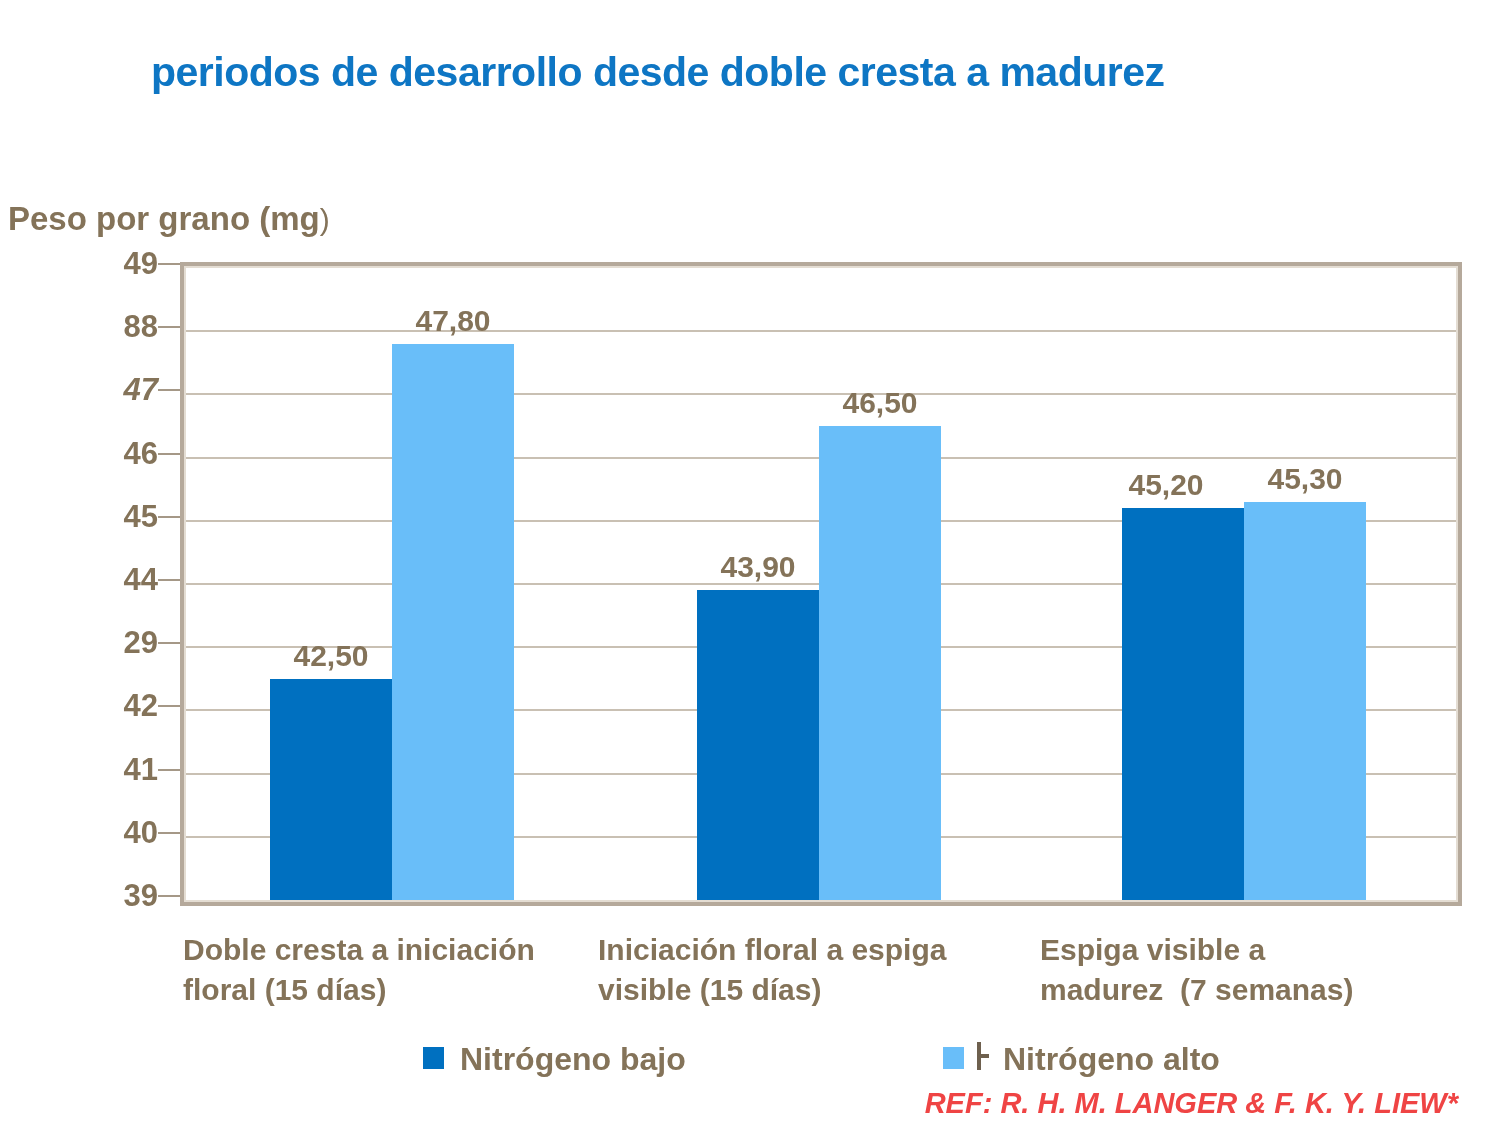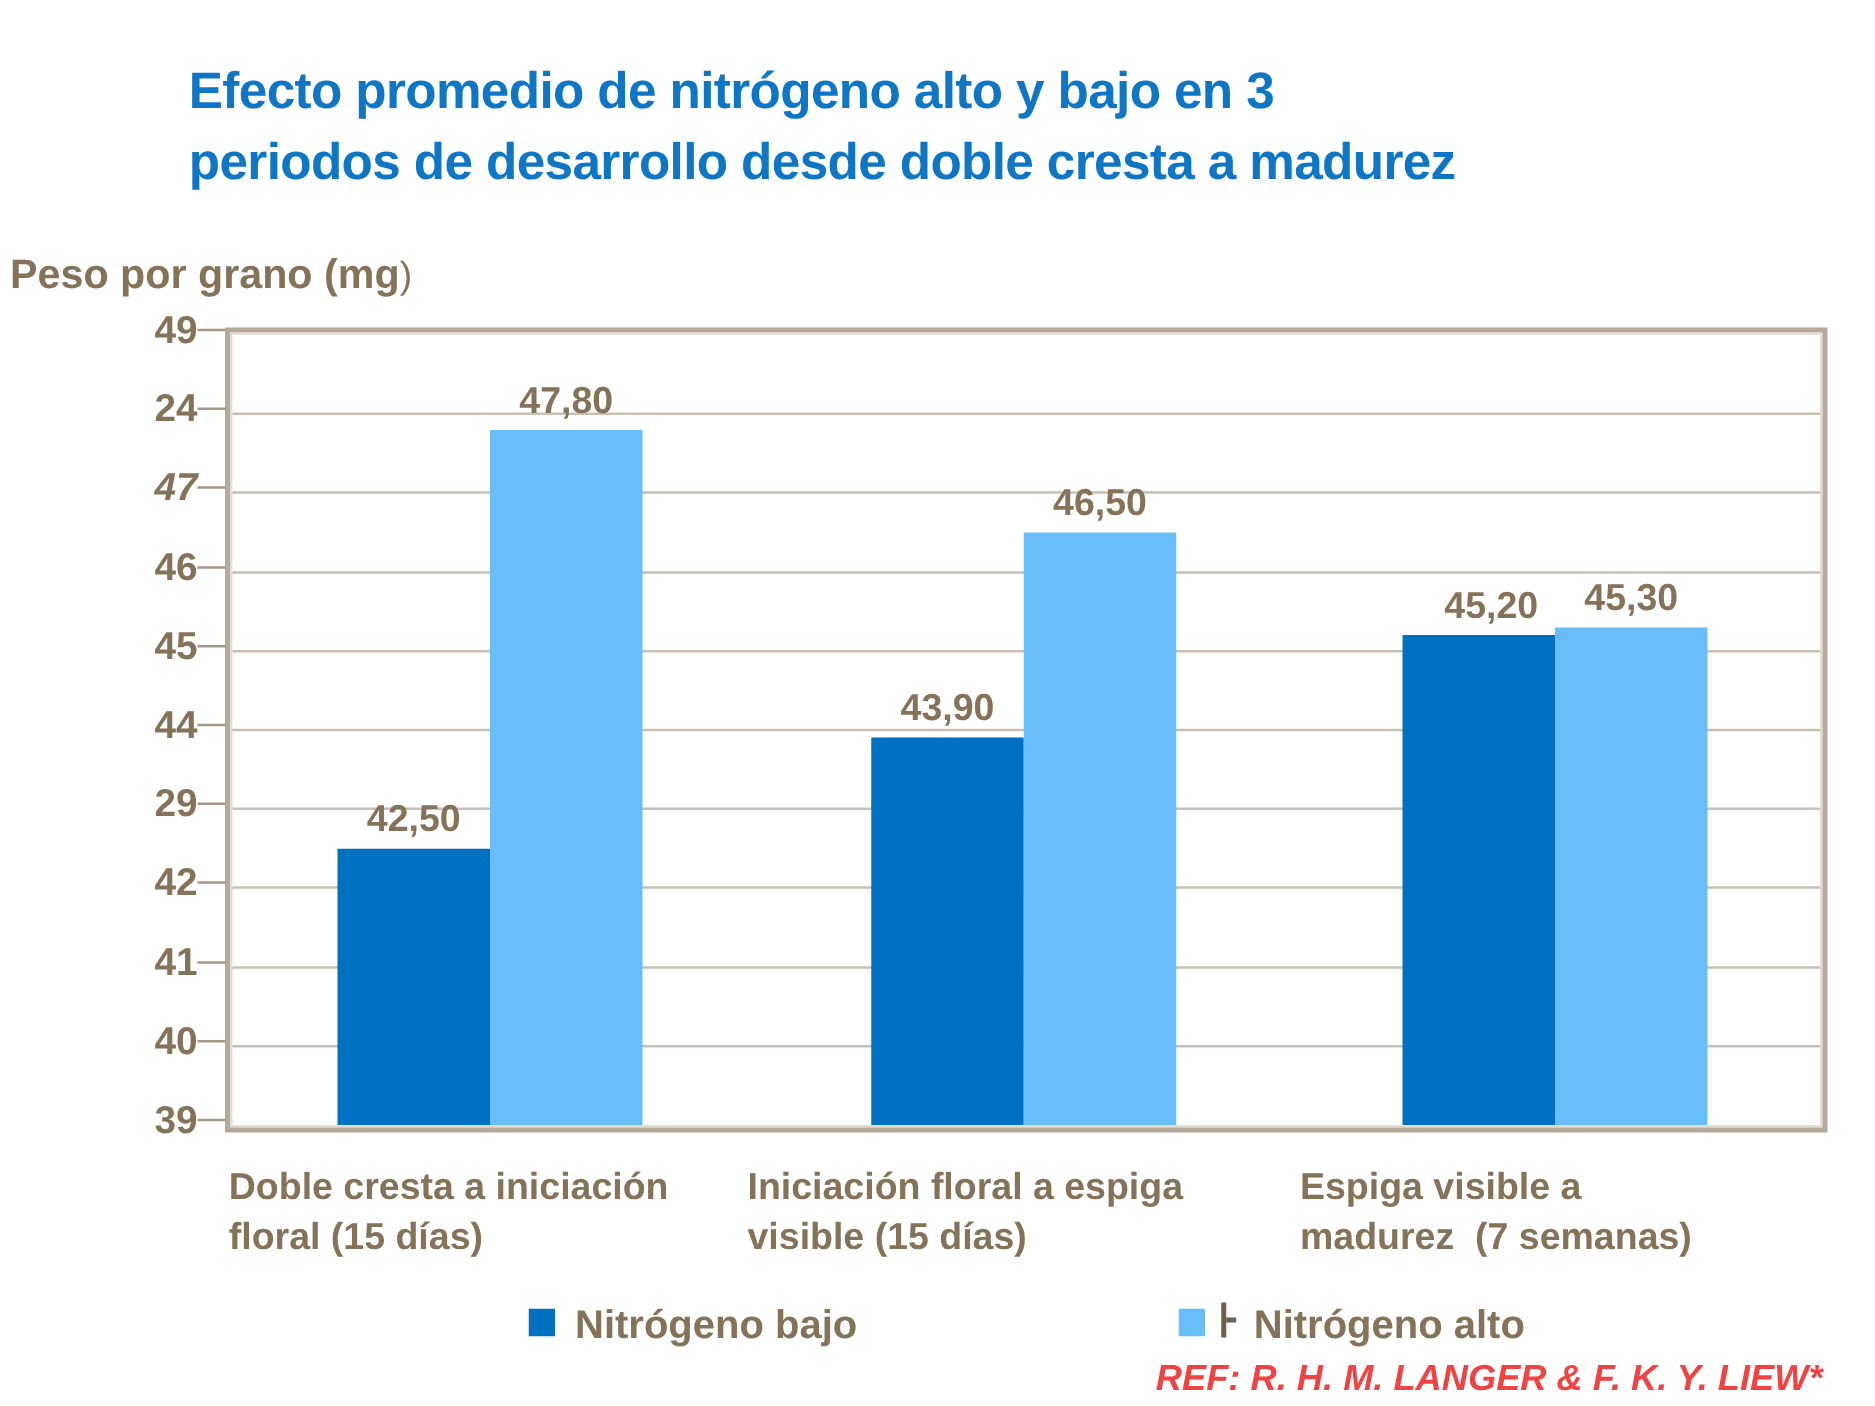--- a/index.html
+++ b/index.html
@@ -67,54 +67,53 @@
     position:absolute;right:42px;top:1087px;
     font-size:29px;font-weight:bold;font-style:italic;color:#ef4444;white-space:pre;
   }
 </style>
 </head>
 <body>
 
 <div class="slide">
 
   <div class="chart-title">
-    <span class="cat-line">Efecto promedio de nitrógeno alto y bajo en 3</span>
     <span class="cat-line">periodos de desarrollo desde doble cresta a madurez</span>
   </div>
 
   <div class="y-axis-title"><span>Peso por grano (mg</span><span class="paren">)</span></div>
 
   <div id="plot">
       <div class="gridline" style="top: 569.8px;"></div>
       <div class="gridline" style="top: 506.6px;"></div>
       <div class="gridline" style="top: 443.4px;"></div>
       <div class="gridline" style="top: 380.2px;"></div>
       <div class="gridline" style="top: 317px;"></div>
       <div class="gridline" style="top: 253.8px;"></div>
       <div class="gridline" style="top: 190.6px;"></div>
       <div class="gridline" style="top: 127.4px;"></div>
       <div class="gridline" style="top: 64.2px;"></div>
       <div class="bar" style="left: 86px; width: 122px; height: 221.2px; background: rgb(0, 112, 192);"></div>
       <div class="bar-value-label" style="left: 147px; top: 372.8px;">42,50</div>
       <div class="bar" style="left: 513px; width: 122px; height: 309.68px; background: rgb(0, 112, 192);"></div>
       <div class="bar-value-label" style="left: 574px; top: 284.32px;">43,90</div>
       <div class="bar" style="left: 938px; width: 122px; height: 391.84px; background: rgb(0, 112, 192);"></div>
-      <div class="bar-value-label" style="left: 1009px; top: 202.16px;">45,20</div>
+      <div class="bar-value-label" style="left: 982px; top: 202.16px;">45,20</div>
       <div class="bar" style="left: 208px; width: 122px; height: 556.16px; background: rgb(105, 190, 249);"></div>
       <div class="bar-value-label" style="left: 269px; top: 37.84px;">47,80</div>
       <div class="bar" style="left: 635px; width: 122px; height: 474px; background: rgb(105, 190, 249);"></div>
       <div class="bar-value-label" style="left: 696px; top: 120px;">46,50</div>
       <div class="bar" style="left: 1060px; width: 122px; height: 398.16px; background: rgb(105, 190, 249);"></div>
       <div class="bar-value-label" style="left: 1121px; top: 195.84px;">45,30</div>
     </div>
 
   <div id="y-axis">
       <div class="y-tick-label" style="top: 245px;">49</div>
       <div class="y-tick-mark" style="left: 158px; top: 263px;"></div>
-      <div class="y-tick-label" style="top: 308.2px;">24</div>
+      <div class="y-tick-label" style="top: 308.2px;">88</div>
       <div class="y-tick-mark" style="left: 158px; top: 326.2px;"></div>
       <div class="y-tick-label" style="top: 371.4px; font-style: italic;">47</div>
       <div class="y-tick-mark" style="left: 158px; top: 389.4px;"></div>
       <div class="y-tick-label" style="top: 434.6px;">46</div>
       <div class="y-tick-mark" style="left: 158px; top: 452.6px;"></div>
       <div class="y-tick-label" style="top: 497.8px;">45</div>
       <div class="y-tick-mark" style="left: 158px; top: 515.8px;"></div>
       <div class="y-tick-label" style="top: 561px;">44</div>
       <div class="y-tick-mark" style="left: 158px; top: 579px;"></div>
       <div class="y-tick-label" style="top: 624.2px;">29</div>

